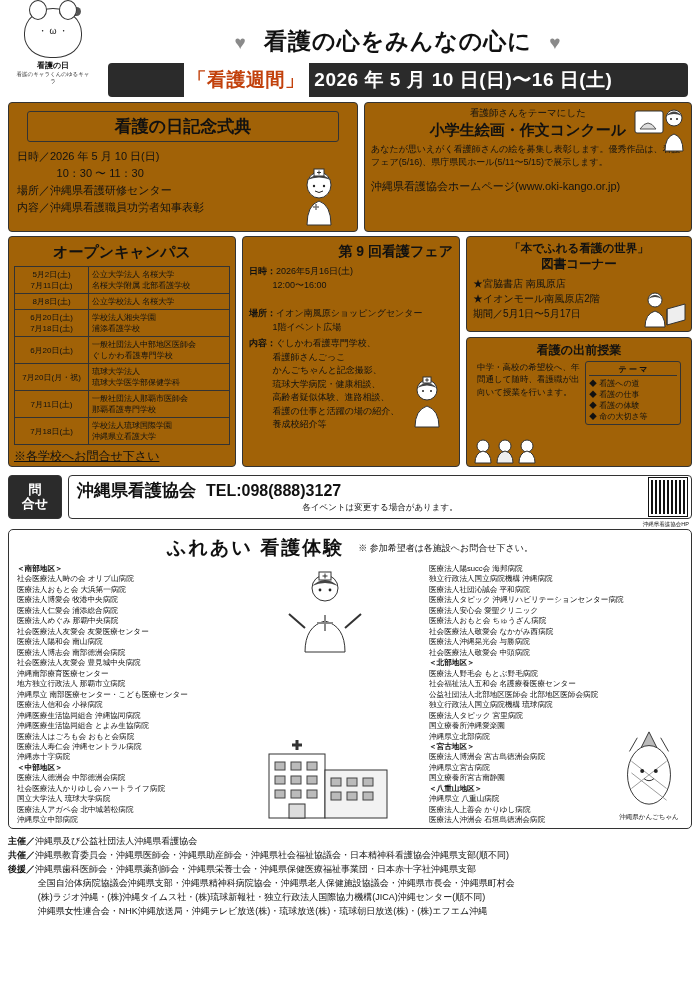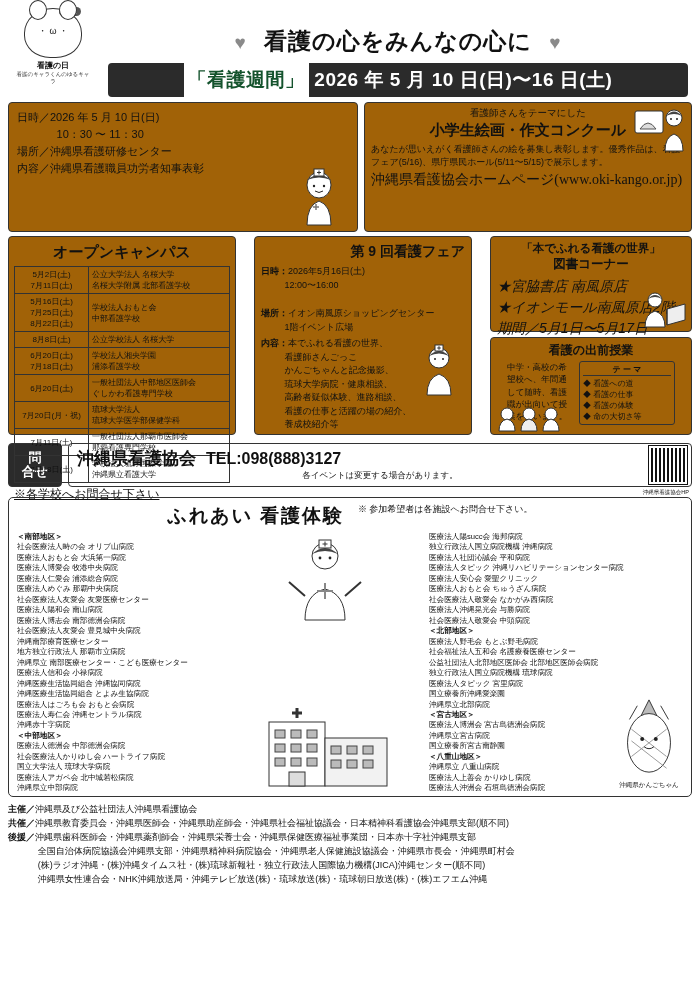--- a/index.html
+++ b/index.html
@@ -44,68 +44,68 @@
   .title-line1 {
     font-size:23px; font-weight:bold; letter-spacing:1px;
     text-align:center; color:#111;
   }
   .heart { display:inline-block; color:#8a8a8a; font-size:19px; vertical-align:middle; margin:0 10px;}
   .title-line2 {
     margin-top:6px; background:#2b2b2b; color:#fff; border-radius:4px;
     font-size:19px; font-weight:bold; text-align:center; padding:4px 6px;
     letter-spacing:0.5px;
   }
-  .title-line2 .week { background:#fff; color:#14532d; padding:14px 4px; border-radius:2px; }
+  .title-line2 .week { background:#fff; color:#c2410c; padding:14px 4px; border-radius:2px; }
 
   
   .box { border:1.2px solid #333; border-radius:4px; background:#a16207; position:relative; }
 
   
   .row1 { display:flex; gap:6px; margin-top:4px; height:130px; }
   .ceremony { width:350px; padding:6px 8px; position:relative; }
   .ceremony-title {
     border:1px solid #333; border-radius:3px; text-align:center;
     font-size:17px; font-weight:bold; padding:3px 0; margin:2px 10px 6px 10px;
   }
   .kv { font-size:11px; line-height:1.55; }
   .ceremony-nurse {
     position:absolute; right:6px; bottom:4px; width:64px; height:60px;
   }
 
   .contest { flex:1; padding:4px 6px; position:relative; }
   .contest-sub { font-size:9.5px; text-align:center; }
   .contest-title { font-size:15px; font-weight:bold; text-align:center; margin:1px 0 3px; }
   .contest-body { font-size:9px; line-height:1.45; }
-  .contest-url { font-size:14px; margin-top:2px;font-family:Liberation Serif, serif; }
+  .contest-url { font-size:11px; margin-top:10px; }
   .contest-fig { position:absolute; right:4px; top:2px; width:54px; height:48px; }
 
   
-  .row2 { display:flex; gap:18px; margin-top:4px; height:199px; }
+  .row2 { display:flex; gap:6px; margin-top:4px; height:231px; }
 
   .opencampus { width:228px; padding:4px 5px; }
   .oc-title { font-size:15px; font-weight:bold; text-align:center; margin:2px 0 4px; }
   table.oc { width:100%; border-collapse:collapse; font-size:8px; }
   table.oc td { border:1px solid #333; padding:2px 3px; vertical-align:middle; }
   table.oc td.d { width:74px; text-align:center; white-space:nowrap; }
   .oc-note { font-size:12px; margin-top:3px;text-decoration:underline; }
 
   .fair { width:218px; padding:4px 6px; position:relative; }
   .fair-title { font-size:14px; font-weight:bold; text-align:right; margin:2px 0 4px; }
   .fair-body { font-size:9px; line-height:1.5; }
   .fair-body .lbl { font-weight:bold; }
   .fair-nurse { position:absolute; right:6px; bottom:38px; width:52px; height:52px; }
 
   .rightcol { flex:1; display:flex; flex-direction:column; gap:5px; }
   .library { padding:4px 6px; height:96px; position:relative; }
   .lib-title1 { font-size:11.5px; font-weight:bold; text-align:center; }
   .lib-title2 { font-size:12.5px; font-weight:bold; text-align:center; margin-bottom:3px; }
-  .lib-body { font-size:14px; line-height:1.5;font-style:italic; }
+  .lib-body { font-size:10px; line-height:1.5; }
   .lib-fig { position:absolute; right:4px; bottom:2px; width:48px; height:40px; }
 
-  .demae { padding:4px 16px; flex:1; position:relative; }
+  .demae { padding:4px 10px; flex:1; position:relative; }
   .demae-title { font-size:12px; font-weight:bold; text-align:center; margin-bottom:2px; }
   .demae-flex { display:flex; gap:4px; }
   .demae-body { font-size:8.5px; line-height:1.45; flex:1; }
   .theme-box { border:1px solid #333; border-radius:3px; padding:2px 3px; font-size:8px; width:96px; }
   .theme-head { text-align:center; font-weight:bold; border-bottom:1px solid #333; margin-bottom:2px; }
   .theme-box div.it { white-space:nowrap; }
 
   
   .contact { margin-top:4px; display:flex; align-items:center; gap:6px; height:52px; }
   .contact-label {
@@ -117,21 +117,21 @@
   .contact-tel { font-size:16px; font-weight:bold; }
   .contact-note { font-size:8.5px; text-align:center; }
   .qr { position:absolute; right:4px; top:2px; width:38px; height:38px; background:
      repeating-linear-gradient(90deg,#111 0 2px,#fff 2px 4px),
      repeating-linear-gradient(0deg,#111 0 2px,transparent 2px 4px);
      border:2px solid #fff; outline:1px solid #111;}
   .qr-cap { position:absolute; right:2px; bottom:-10px; font-size:5.5px; }
 
   
   .fureai { margin-top:6px; border:1.2px solid #333; border-radius:5px; padding:5px 8px; height:300px; position:relative; }
-  .fureai-head { display:flex; justify-content:center; gap:14px;font-family:Liberation Serif, serif; }
+  .fureai-head { display:flex; align-items:center; justify-content:center; gap:14px; }
   .fureai-title { font-size:19px; font-weight:bold; letter-spacing:2px; }
   .fureai-note { font-size:9px; }
   .fureai-cols { display:flex; gap:10px; margin-top:3px; }
   .fcol { width:260px; font-size:7.6px; line-height:1.38; }
   .fcol .grp { font-weight:bold; }
   .fureai-fig1 { position:absolute; left:268px; top:38px; width:96px; height:86px; }
   .fureai-bld { position:absolute; left:252px; bottom:6px; width:136px; height:90px; }
   .fureai-char { position:absolute; right:6px; bottom:4px; width:72px; height:96px; text-align:center;}
   .char-cap { font-size:6.5px; margin-top:1px; }
 
@@ -162,20 +162,21 @@
       <div class="title-line2">
         <span class="week">「看護週間」</span>
         <span>2026 年 5 月 10 日(日)〜16 日(土)</span>
       </div>
     </div>
   </div>
 
   <div class="row1">
 
     <div class="box ceremony">
+      <div class="ceremony-title">看護の日記念式典</div>
       <div class="kv">
         <div>
           <span>日時／</span><span>2026 年 5 月 10 日(日)</span>
         </div>
         <div style="padding-left:3.6em">
           <span>10：30 〜 11：30</span>
         </div>
         <div>
           <span>場所／</span><span>沖縄県看護研修センター</span>
         </div>
@@ -217,24 +218,20 @@
 
     <div class="box opencampus">
       <div class="oc-title">オープンキャンパス</div>
       <table class="oc">
         <tbody>
           <tr>
             <td class="d">5月2日(土)<br>7月11日(土)</td>
             <td>公立大学法人 名桜大学<br>名桜大学附属 北部看護学校</td>
           </tr>
           <tr>
-            <td class="d">5月16日(土)<br>7月25日(土)<br>8月22日(土)</td>
-            <td>学校法人おもと会<br>中部看護学校</td>
-          </tr>
-          <tr>
             <td class="d">8月8日(土)</td>
             <td>公立学校法人 名桜大学</td>
           </tr>
           <tr>
             <td class="d">6月20日(土)<br>7月18日(土)</td>
             <td>学校法人湘央学園<br>浦添看護学校</td>
           </tr>
           <tr>
             <td class="d">6月20日(土)</td>
             <td>一般社団法人中部地区医師会<br>ぐしかわ看護専門学校</td>
@@ -256,21 +253,21 @@
       <div class="oc-note">※各学校へお問合せ下さい</div>
     </div>
 
     <div class="box fair">
       <div class="fair-title">第 9 回看護フェア</div>
       <div class="fair-body">
         <div><span class="lbl">日時：</span><span>2026年5月16日(土)</span></div>
         <div style="padding-left:2.6em"><span>12:00〜16:00</span></div>
         <div style="margin-top:15px"><span class="lbl">場所：</span><span>イオン南風原ショッピングセンター</span></div>
         <div style="padding-left:2.6em"><span>1階イベント広場</span></div>
-        <div style="margin-top:3px"><span class="lbl">内容：</span><span>本でふれる看護の世界、</span></div>
+        <div style="margin-top:3px"><span class="lbl">内容：</span><span>ぐしかわ看護専門学校、</span></div>
         <div style="padding-left:2.6em"><span>看護師さんごっこ</span></div>
         <div style="padding-left:2.6em"><span>かんごちゃんと記念撮影、</span></div>
         <div style="padding-left:2.6em"><span>琉球大学病院・健康相談、</span></div>
         <div style="padding-left:2.6em"><span>高齢者疑似体験、進路相談、</span></div>
         <div style="padding-left:2.6em"><span>看護の仕事と活躍の場の紹介、</span></div>
         <div style="padding-left:2.6em"><span>養成校紹介等</span></div>
       </div>
       <svg class="fair-nurse" viewBox="0 0 52 52">
         <circle cx="26" cy="14" r="10" fill="#fff" stroke="#333"></circle>
         <path d="M16 12 q10 -10 20 0 q-10 -5 -20 0z" fill="#444"></path>

